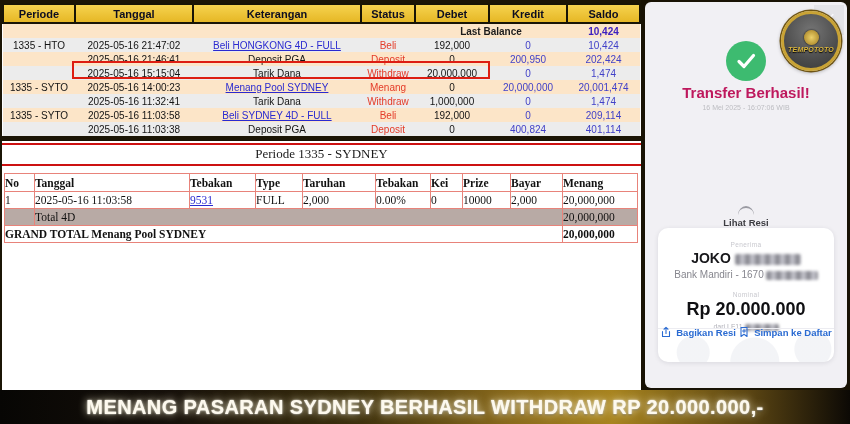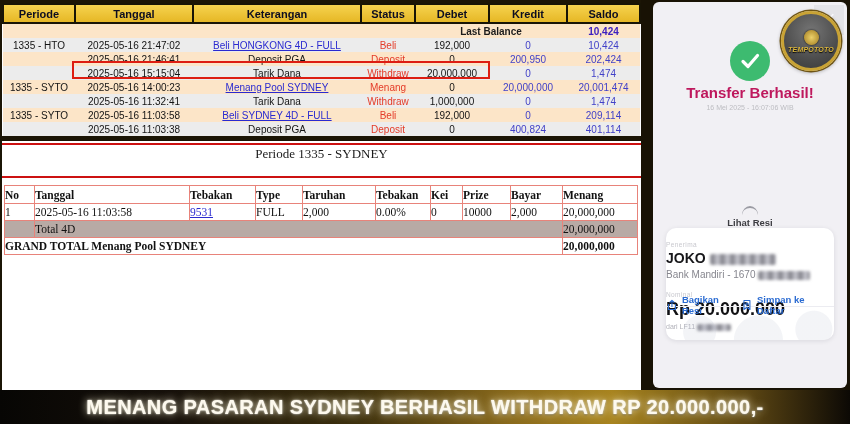--- a/index.html
+++ b/index.html
@@ -1,57 +1,57 @@
 <!DOCTYPE html>
 <html><head>
 <meta charset="utf-8">
 <style>
   html,body{margin:0;padding:0;}
   body{width:850px;height:424px;background:#181204;font-family:"Liberation Sans",sans-serif;overflow:hidden;}
-  .content{display:flex;height:390px;gap:8px;}
+  .content{display:flex;height:390px;}
 
   
   .left-col{width:641px;box-sizing:border-box;padding:3px 0 0 2px;display:flex;flex-direction:column;background:#1b1505;}
   .txn-wrap{position:relative;width:637px;}
   table.txn{border-collapse:collapse;table-layout:fixed;width:637px;background:#fff;}
   .txn th{background:linear-gradient(#f6d34f,#e6b725);border:2px solid #181405;color:#0d0d20;font-size:11px;font-weight:bold;height:17px;padding:0;}
   .txn td{font-size:10px;height:14px;padding:0 3px;text-align:center;color:#141414;white-space:nowrap;overflow:hidden;}
   .txn tr.peach{background:#fce5c8;}
   .txn tr.gray{background:#ececec;padding-left:30px;}
   .txn td.status{color:#e43b28;}
   .txn td.kredit,.txn td.saldo{color:#4141c8;}
   .txn td.lastbal{font-weight:bold;color:#1c1c1c;}
   .txn td.lastbal-saldo{font-weight:bold;color:#3c20c0;}
   .txn a{color:#2a2ad0;text-decoration:underline;cursor:pointer;}
   .red-overlay{position:absolute;left:70px;top:58px;width:414px;height:14px;border:2.5px solid #dd1d12;pointer-events:none;}
 
   .mid-gap{height:5px;}
   .bet-area{background:#ffffff;width:639px;flex:1;}
-  .bet-title{margin-top:2px;border-top:2px solid #cc1111;border-bottom:2px solid #cc1111;text-align:center;font-family:"Liberation Serif",serif;font-size:13px;color:#1a1a1a;padding:1px 0 14px 0;}
+  .bet-title{margin-top:2px;border-top:2px solid #cc1111;border-bottom:2px solid #cc1111;text-align:center;font-family:"Liberation Serif",serif;font-size:13px;color:#1a1a1a;padding:1px 0 2px 0;}
   table.bet{border-collapse:collapse;table-layout:fixed;width:633px;margin:7px 0 0 2px;font-family:"Liberation Serif",serif;}
   .bet th,.bet td{border:1.6px solid #e8837a;font-size:11.5px;text-align:left;height:16px;padding:0;color:#111;white-space:nowrap;overflow:hidden;}
   .bet th{font-weight:bold;height:17px;}
   .bet a{color:#2a2ad0;text-decoration:underline;cursor:pointer;}
   .bet tr.total-row td{background:#b8aaa5;}
   .bet tr.grand-row td{font-weight:bold;}
   .bet td.menang-val{font-weight:normal;}
 
   
   .right-col{flex:1;padding:2px 3px 2px 4px;box-sizing:border-box;}
   .panel{position:relative;background:#f1f0f4;border-radius:6px;height:386px;overflow:hidden;}
   .close-x{position:absolute;top:3px;right:3px;width:30px;height:30px;background:#e4e4e8;color:#fafafc;font-size:22px;line-height:28px;text-align:center;cursor:pointer;}
   .logo-badge{position:absolute;top:9px;right:6px;width:54px;height:54px;border-radius:50%;background:radial-gradient(circle at 50% 32%,#757575,#4c4c4c 62%,#383838);border:3px solid #c9a335;box-shadow:0 0 0 1.5px #6e5414, 0 1px 4px rgba(0,0,0,.45);display:flex;flex-direction:column;align-items:center;justify-content:center;}
   .logo-coin{width:15px;height:15px;border-radius:50%;background:radial-gradient(#ecd06a,#a07a1d);margin-bottom:1px;box-shadow:0 0 2px #000;}
   .logo-text{color:#d9b43c;font-size:7px;font-style:italic;font-weight:bold;letter-spacing:.2px;text-shadow:0 1px 1px #000;}
   .check-circle{position:absolute;top:39px;left:50%;margin-left:-20px;width:40px;height:40px;border-radius:50%;background:#3dbb70;display:flex;align-items:center;justify-content:center;}
   .tb-title{position:absolute;top:82px;left:0;width:100%;text-align:center;font-size:15px;font-weight:bold;color:#be185d;}
   .tb-date{position:absolute;top:102px;left:0;width:100%;text-align:center;font-size:7px;color:#bdbdc2;}
   .lihat{position:absolute;top:204px;left:0;width:100%;text-align:center;font-size:9.5px;font-weight:bold;color:#3d3d42;cursor:pointer;}
   .chev{display:block;width:16px;height:7px;border-top:2px solid #9a9aa2;border-radius:100% 100% 0 0/200% 200% 0 0;margin:0 auto 2px auto;}
-  .receipt{position:absolute;left:13px;right:13px;top:226px;height:112px;background:#fff;border-radius:10px;box-shadow:0 1px 5px rgba(20,20,40,.10);overflow:hidden;}
+  .receipt{position:absolute;left:13px;right:13px;top:226px;height:134px;background:#fff;border-radius:10px;box-shadow:0 1px 5px rgba(20,20,40,.10);text-align:center;overflow:hidden;}
   .receipt::after{content:"";position:absolute;left:0;right:0;top:52%;bottom:0;pointer-events:none;background-image:radial-gradient(circle at 20% 85%,rgba(170,178,198,.14) 16px,transparent 17px),radial-gradient(circle at 55% 100%,rgba(170,178,198,.14) 24px,transparent 25px),radial-gradient(circle at 88% 80%,rgba(170,178,198,.14) 18px,transparent 19px);}
   .r-lbl{font-size:6.5px;color:#c8c8ce;letter-spacing:.4px;}
   .r-pad-top{padding-top:13px;}
   .r-name{font-size:14px;font-weight:bold;color:#17171a;margin-top:2px;}
   .r-bank{font-size:10px;color:#86868e;margin-top:3px;}
   .r-nominal-lbl{margin-top:11px;}
   .r-amount{font-size:18px;font-weight:bold;color:#101013;margin-top:1px;}
   .r-dari{font-size:7px;color:#b2b2ba;margin-top:3px;}
   .censor{display:inline-block;background:repeating-linear-gradient(90deg,#8f8f97 0 5px,#bcbcc4 5px 10px);filter:blur(1.6px);border-radius:2px;vertical-align:middle;}
   .c-name{width:66px;height:11px;margin-left:4px;}

